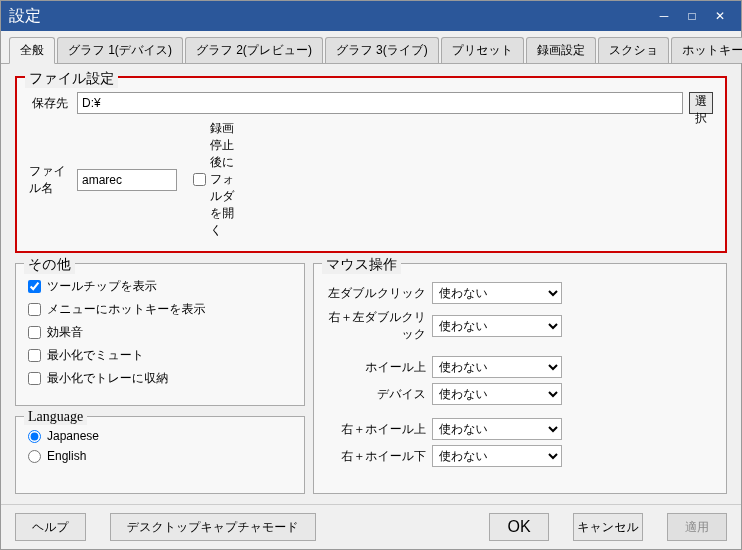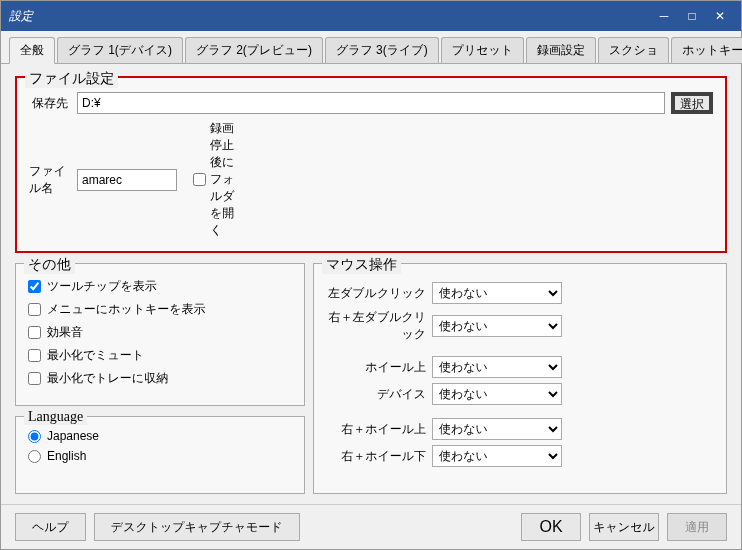--- a/index.html
+++ b/index.html
@@ -27,22 +27,21 @@
       background: #2b579a;
       color: white;
       height: 30px;
       display: flex;
       align-items: center;
       padding: 0 8px;
       justify-content: space-between;
       flex-shrink: 0;
     }
     .title-bar-text {
-      font-size: 12px;
-      font-style: italic;
+      font-size: 16px;
     }
     .title-bar-buttons {
       display: flex;
       gap: 2px;
     }
     .title-btn {
       width: 26px;
       height: 20px;
       background: transparent;
       border: none;
@@ -122,23 +121,23 @@
     }
     .file-path-input {
       flex: 1;
       height: 22px;
       border: 1px solid #999;
       padding: 0 4px;
       font-size: 12px;
       background: white;
     }
     .select-btn {
-      width: 42px;
+      width: 24px;
       height: 22px;
-      border: 4px solid #404040;
+      border: 1px solid #404040;
       background: #e8e8e8;
       cursor: pointer;
       font-size: 12px;
     }
     .filename-row {
       display: flex;
       align-items: center;
       gap: 6px;
       margin-top: 6px;
     }
@@ -242,21 +241,21 @@
     .mouse-divider {
       height: 8px;
     }
 
     .footer {
       display: flex;
       align-items: center;
       padding: 8px 14px;
       border-top: 1px solid #ccc;
       background: #f0f0f0;
-      gap: 8px;
+      gap: 24px;
       flex-shrink: 0;
     }
     .footer-btn {
       height: 28px;
       border: 1px solid #aaa;
       background: #e8e8e8;
       cursor: pointer;
       font-size: 12px;
       padding: 0 16px;
     }

